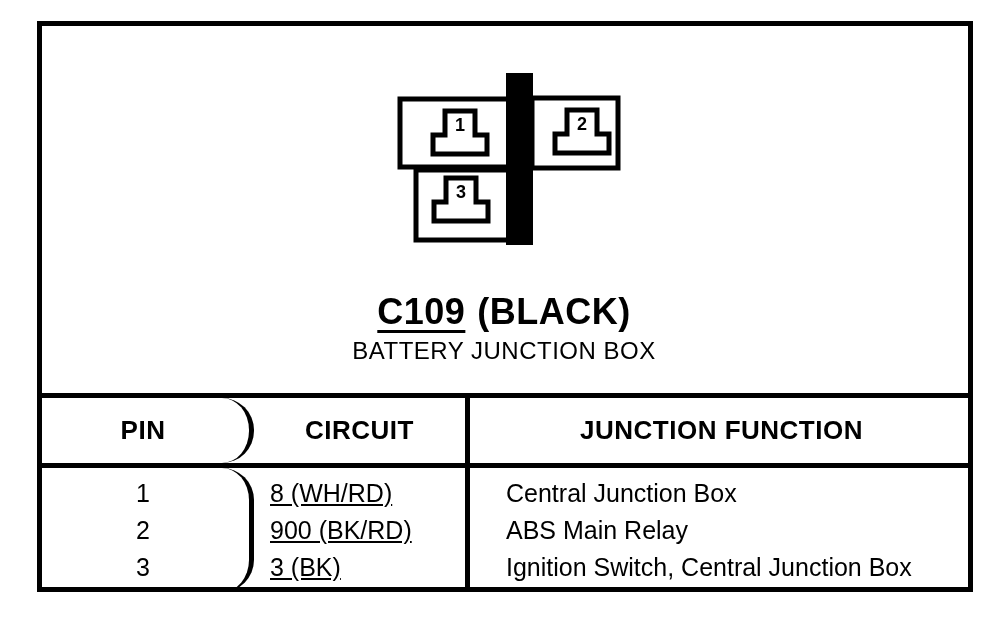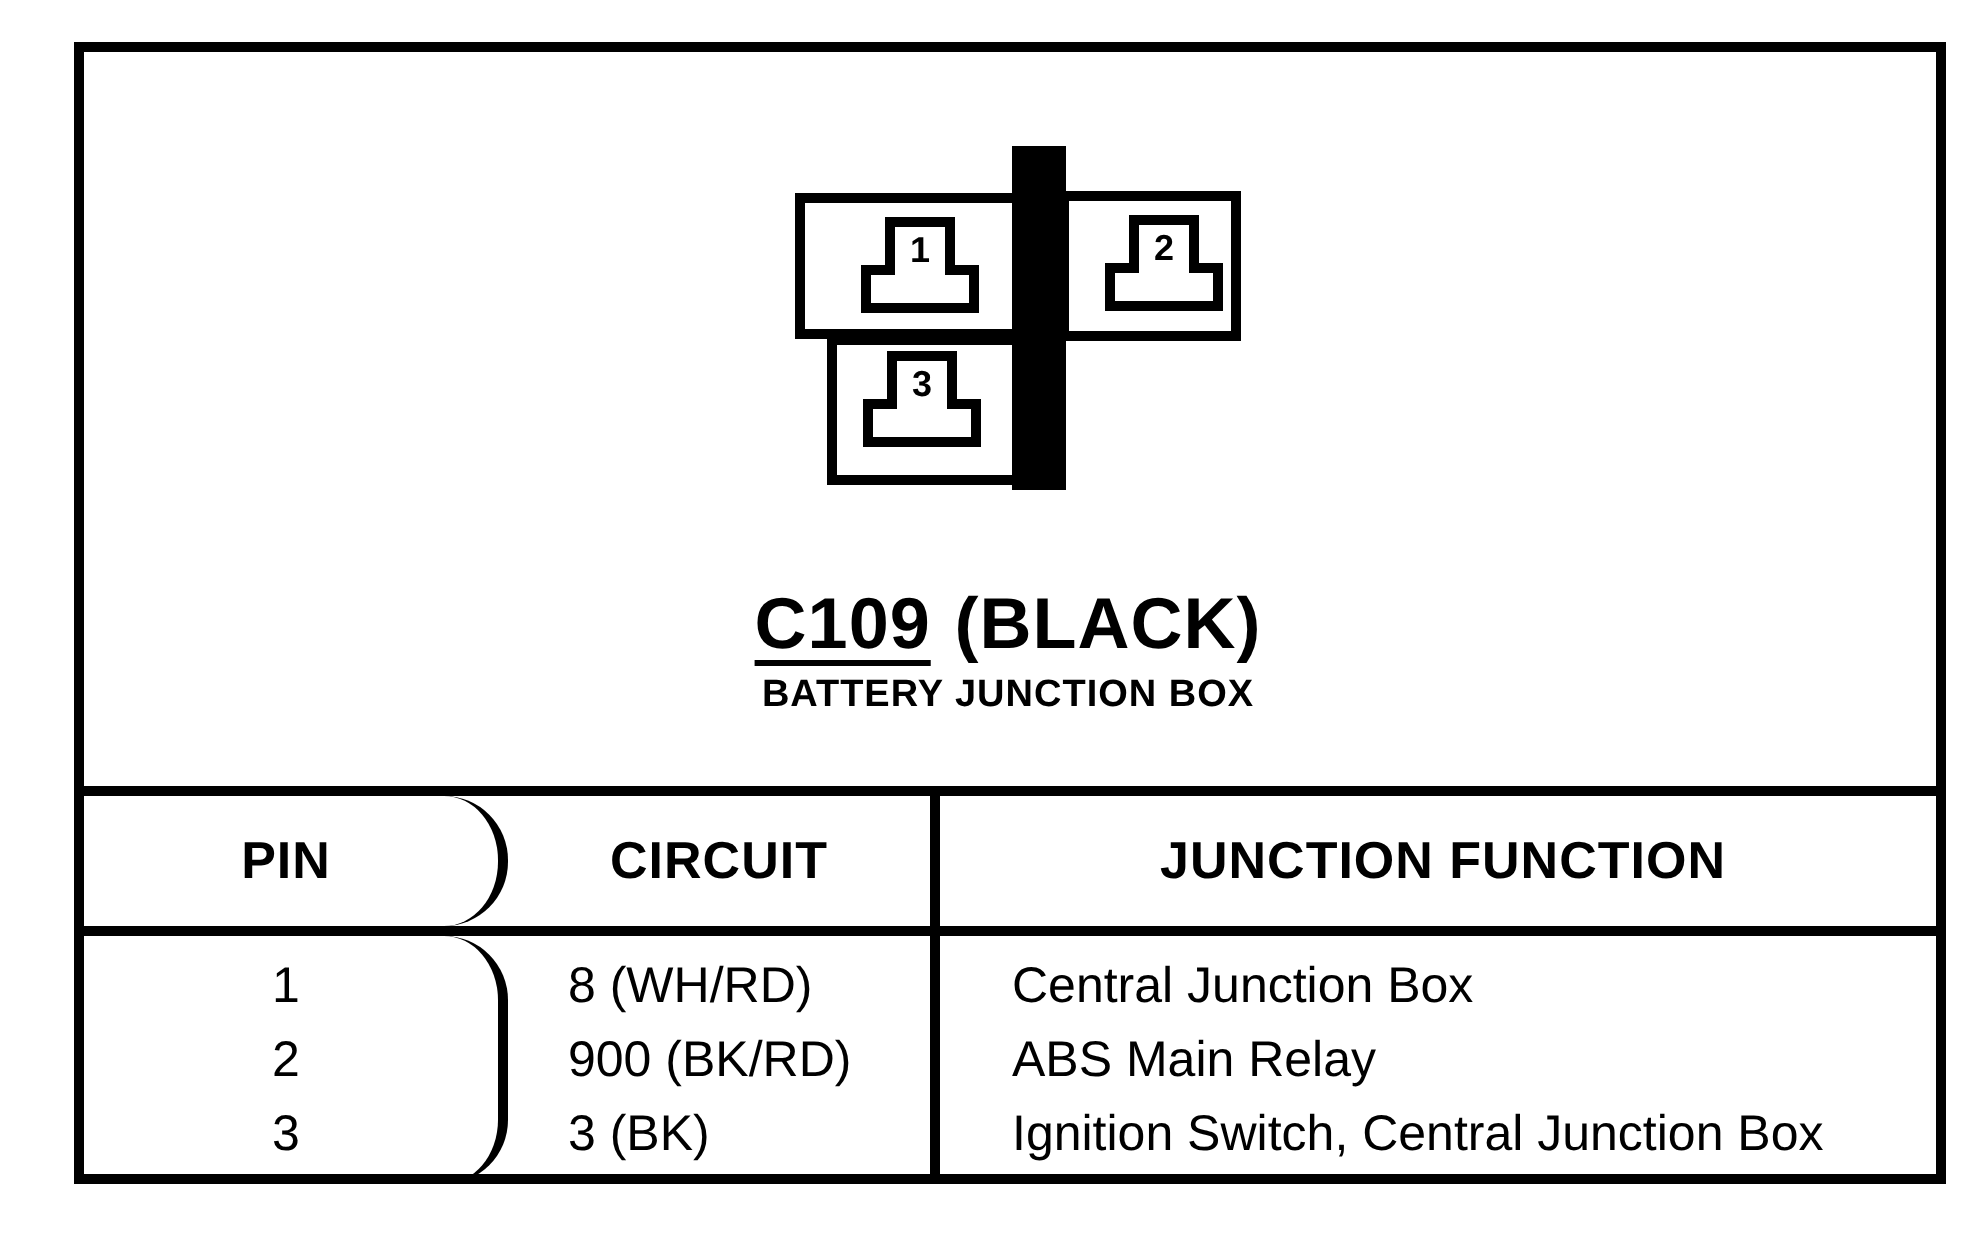--- a/index.html
+++ b/index.html
@@ -50,22 +50,22 @@
   }
   .title-line-1 .color-label {
     margin-left: 0.33em;
   }
   .title-line-2 {
     position: absolute;
     left: 38px;
     top: 337px;
     width: 932px;
     text-align: center;
-    font-size: 19px;
-    font-weight: bold;
+    font-size: 24px;
+    font-weight: normal;
     letter-spacing: 0.5px;
     white-space: nowrap;
   }
   .pin-table {
     position: absolute;
     left: 37px;
     top: 393px;
     width: 936px;
     height: 199px;
     border-top: 5px solid #000000;
@@ -93,21 +93,21 @@
     font-size: 26px;
     font-weight: bold;
     letter-spacing: 0.5px;
   }
   .td {
     padding-top: 7px;
     font-size: 25px;
     line-height: 37px;
   }
   .td.pin-cell  { text-align: center; }
-  .td.circ-cell { padding-left: 30px; }
+  .td.circ-cell { padding-left: 16px; text-decoration: underline; }
   .td.func-cell { padding-left: 36px; }
 </style>
 </head>
 <body>
 
 <div class="page">
   <div class="outer-box"></div>
 
   <svg class="connector-svg" viewBox="0 0 240 180">
 

